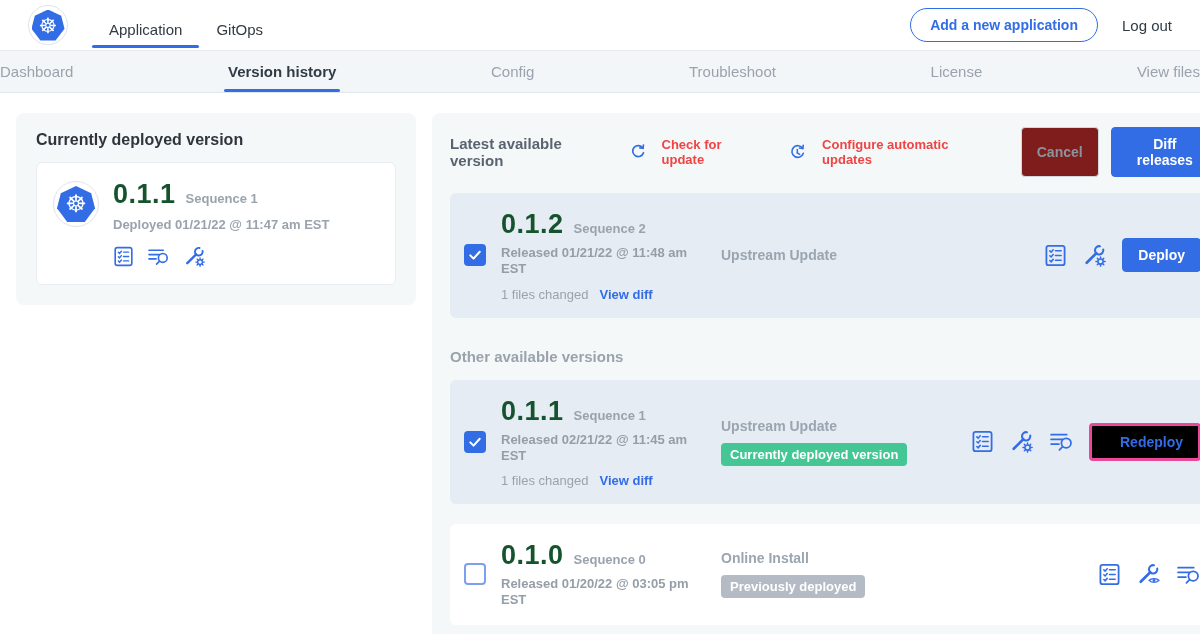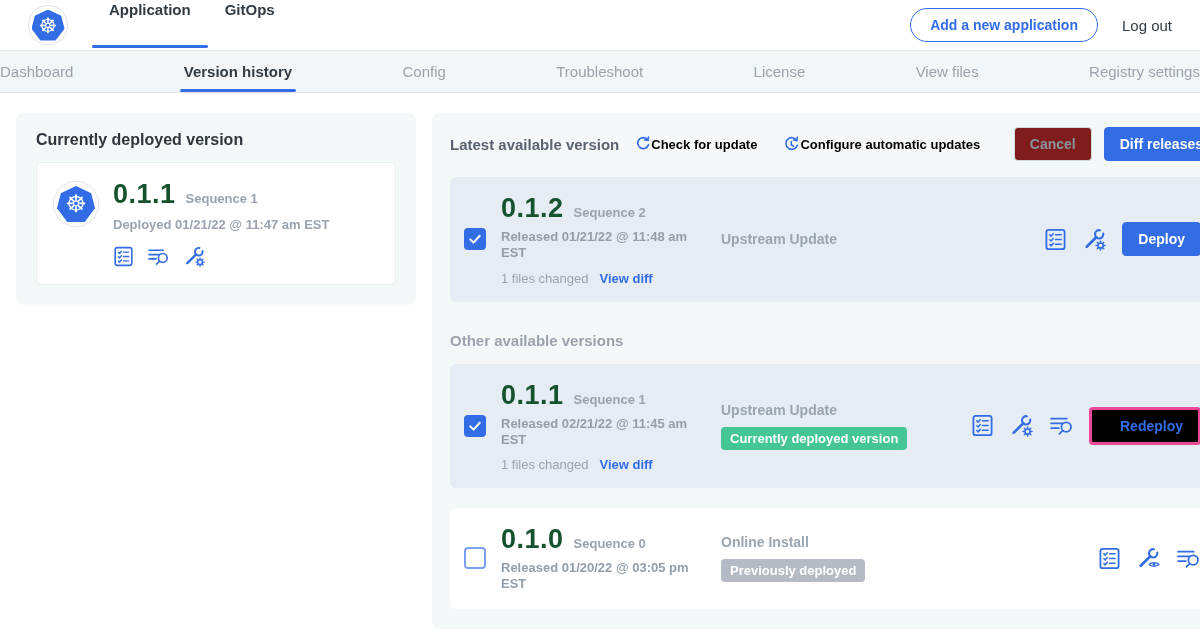--- a/index.html
+++ b/index.html
@@ -8,22 +8,22 @@
 
   
   .topnav { height:51px; display:flex; align-items:center; padding:0 28px;
     border-bottom:1px solid #e8ebee; background:#fff; }
   .k8s-logo { width:40px; height:40px; border-radius:50%; background:#fff;
     border:1px solid #dfe3e8; display:flex; align-items:center; justify-content:center; flex:none; }
   .k8s-hept { width:33px; height:31px; background:#326de6;
     clip-path:polygon(50% 0%,90% 20%,100% 62%,73% 100%,27% 100%,0% 62%,10% 20%);
     display:flex; align-items:center; justify-content:center; color:#fff; font-size:21px; line-height:1; }
   .topnav-tabs { display:flex; margin-left:24px; height:100%; }
-  .topnav-tab { position:relative; display:flex; align-items:flex-start; padding:1px 17px;
-    font-size:15px; font-weight:700; color:#313b44; cursor:pointer; height:100%; }
+  .topnav-tab { position:relative; display:flex; align-items:flex-end; padding:12px 17px;
+    font-size:15px; font-weight:400; color:#313b44; cursor:pointer; height:100%; }
   .topnav-tab.active:after { content:""; position:absolute; left:0; right:0; bottom:2px;
     height:3px; background:#326de6; border-radius:2px; }
   .topnav-right { margin-left:auto; display:flex; align-items:center; gap:24px; }
   .pill-btn { background:#fff; border:1px solid #326de6; color:#326de6; font-weight:700;
     font-size:14px; border-radius:18px; padding:8px 19px; cursor:pointer;
     font-family:"Liberation Sans", sans-serif; }
   .logout { font-size:15px; font-weight:500; cursor:pointer; }
 
   
   .subnav { height:42px; background:#f3f6f8; border-bottom:1px solid #e2e7ea;
@@ -48,21 +48,21 @@
   .sequence { font-size:13px; font-weight:600; color:#9aa3ad; }
   .deployed-date { font-size:13px; font-weight:600; color:#9aa3ad; margin-top:7px; }
   .icon-row { display:flex; align-items:center; gap:13px; margin-top:13px; }
   .icon-btn { color:#326de6; cursor:pointer; display:inline-flex; }
   .icon-btn svg { display:block; }
 
   
   .updates-panel { flex:1; background:#f5f8f9; border-radius:8px; padding:14px 18px 20px; }
   .updates-header { display:flex; align-items:center; margin-bottom:16px; }
   .updates-title { font-size:15px; font-weight:700; color:#5a6470; margin-right:16px; }
-  .blue-link { display:flex; align-items:center; gap:0; color:#000000; font-size:13px;
+  .blue-link { display:flex; align-items:center; gap:16px; color:#ef4444; font-size:13px;
     font-weight:700; cursor:pointer; margin-right:26px; }
   .updates-header .buttons { margin-left:auto; display:flex; gap:12px; }
   .btn { font-family:"Liberation Sans", sans-serif; font-size:14px; font-weight:700;
     border-radius:4px; padding:8px 15px; cursor:pointer; }
   .btn.secondary { background:#7f1d1d; border:1px solid #d3d8dc; color:#8b939c; }
   .btn.primary { background:#326de6; border:1px solid #326de6; color:#fff; }
   .btn.outline { background:#000000; border:3px solid #ec4899; color:#326de6;padding-left:28px; }
 
   .version-row { display:flex; align-items:center; border-radius:6px; padding:16px 14px; }
   .version-row.highlight { background:#e6ecf3; }
@@ -175,21 +175,20 @@
   </div>
 </header>
 
 <nav class="subnav">
   <div class="subnav-tab">Dashboard</div>
   <div class="subnav-tab active">Version history</div>
   <div class="subnav-tab">Config</div>
   <div class="subnav-tab">Troubleshoot</div>
   <div class="subnav-tab">License</div>
   <div class="subnav-tab">View files</div>
-  <div class="subnav-tab">Registry settings</div>
 </nav>
 
 <main class="content">
 
   <aside class="deployed-card">
     <h2>Currently deployed version</h2>
     <div class="deployed-inner">
       <div class="k8s-logo">
         <div class="k8s-hept">
           <span>☸</span>

